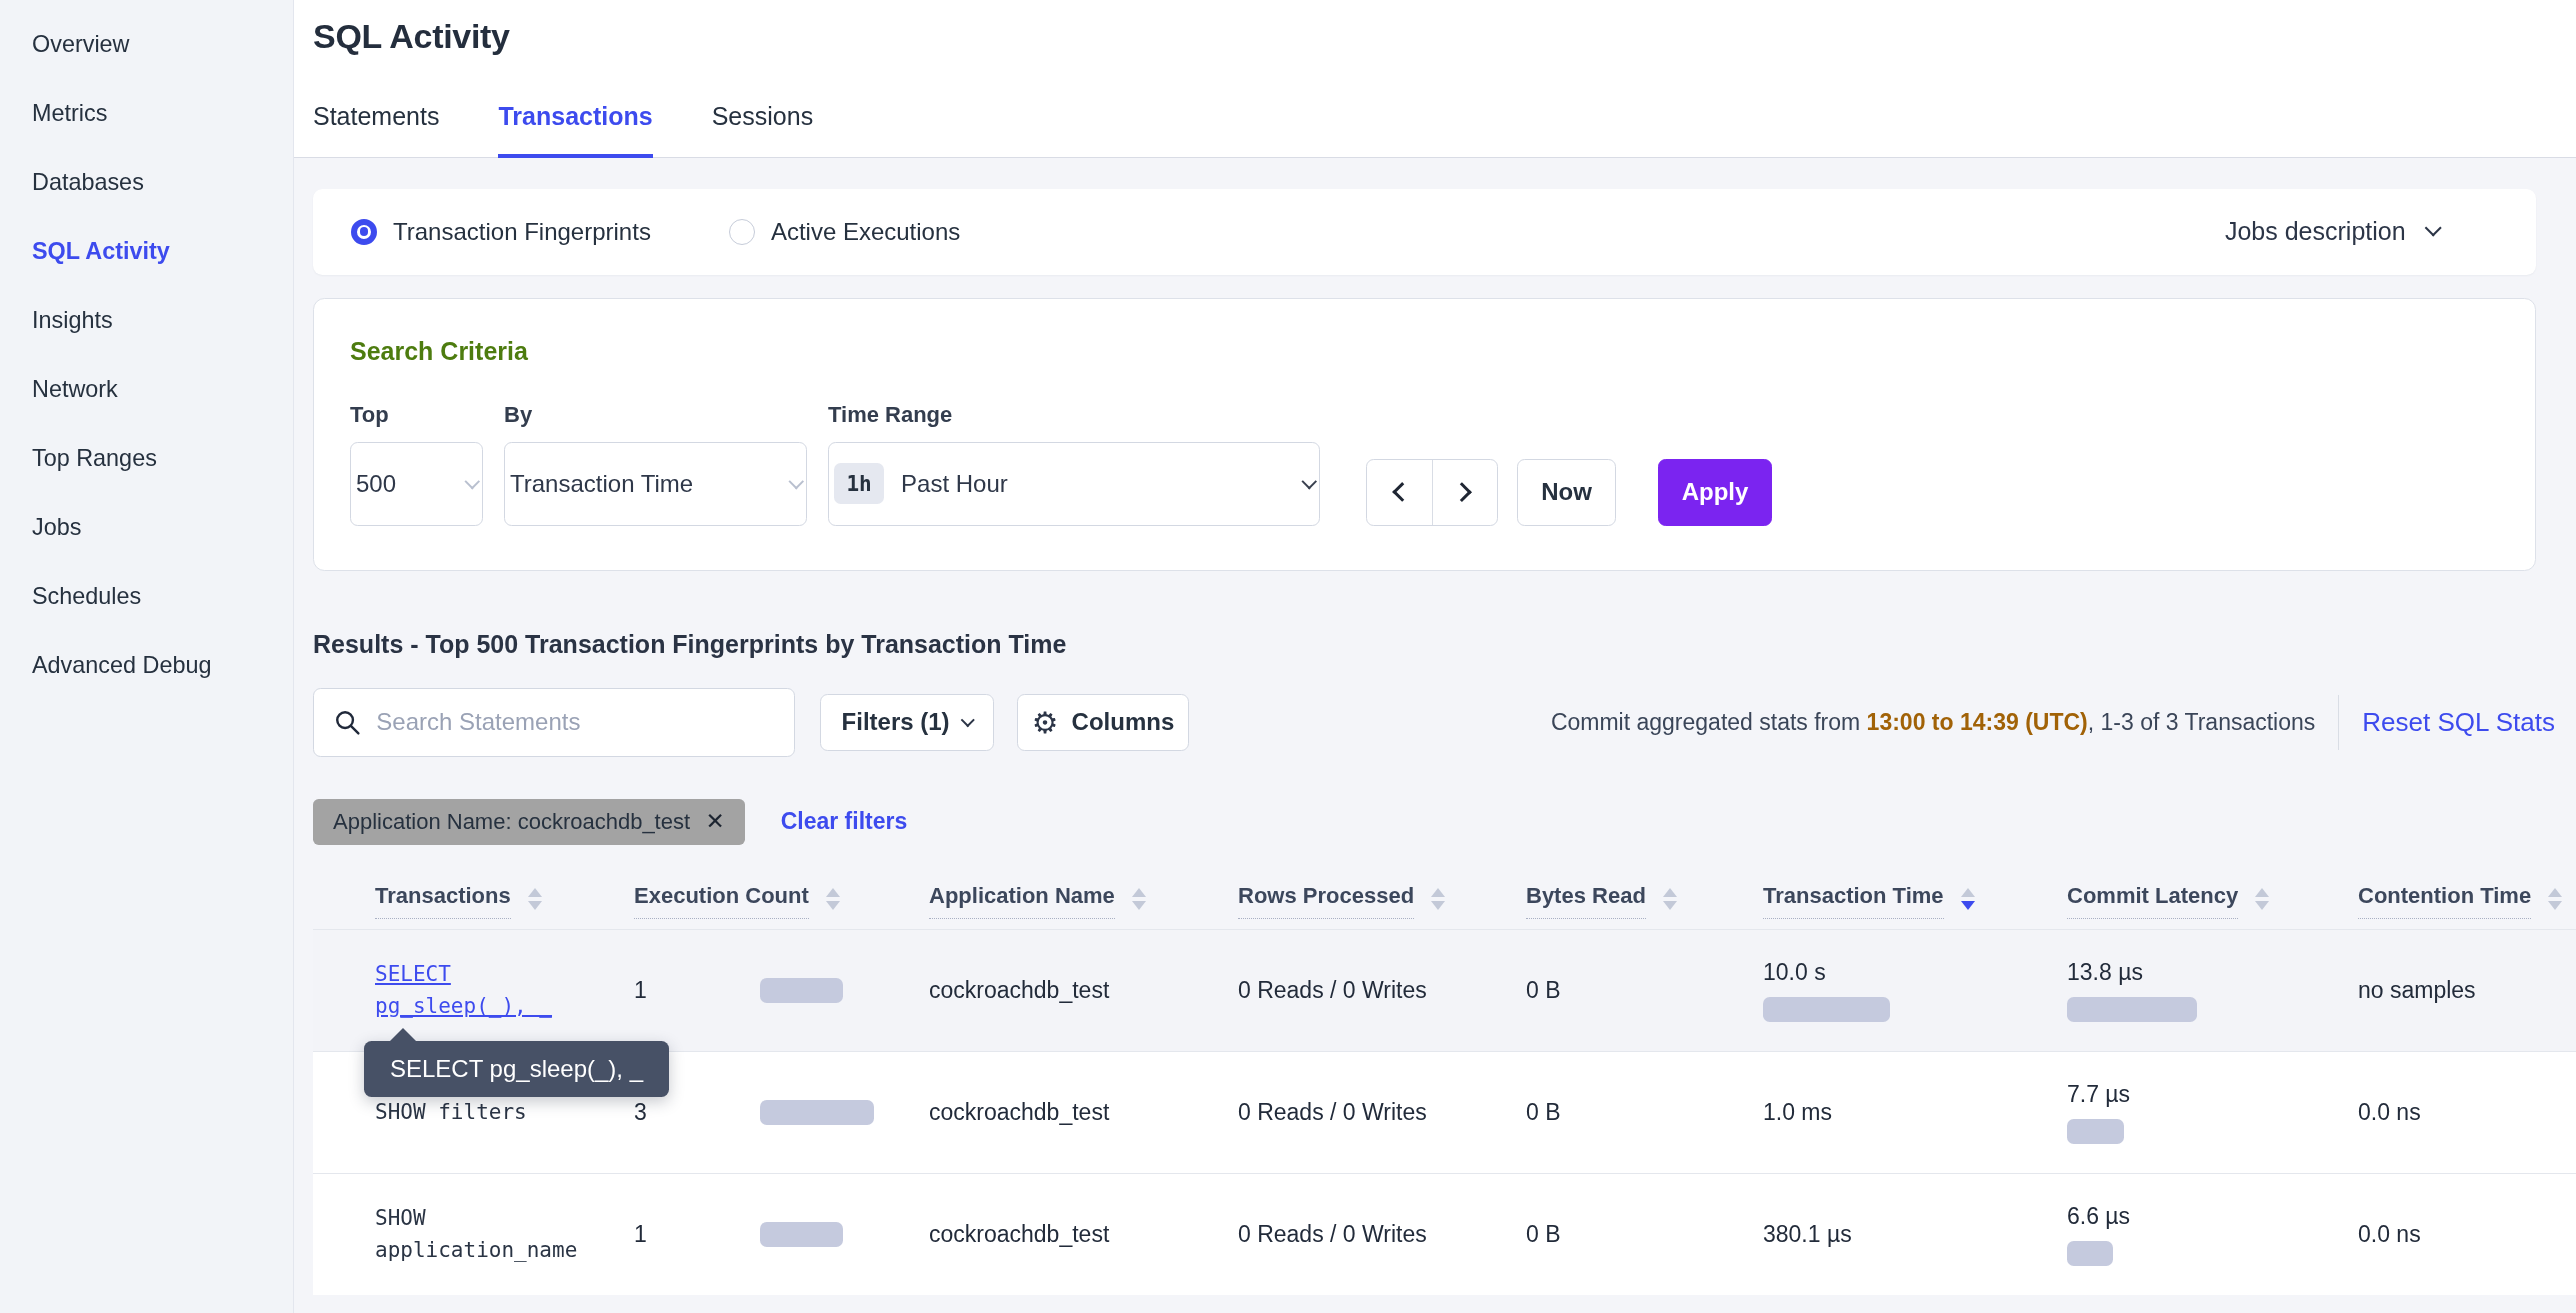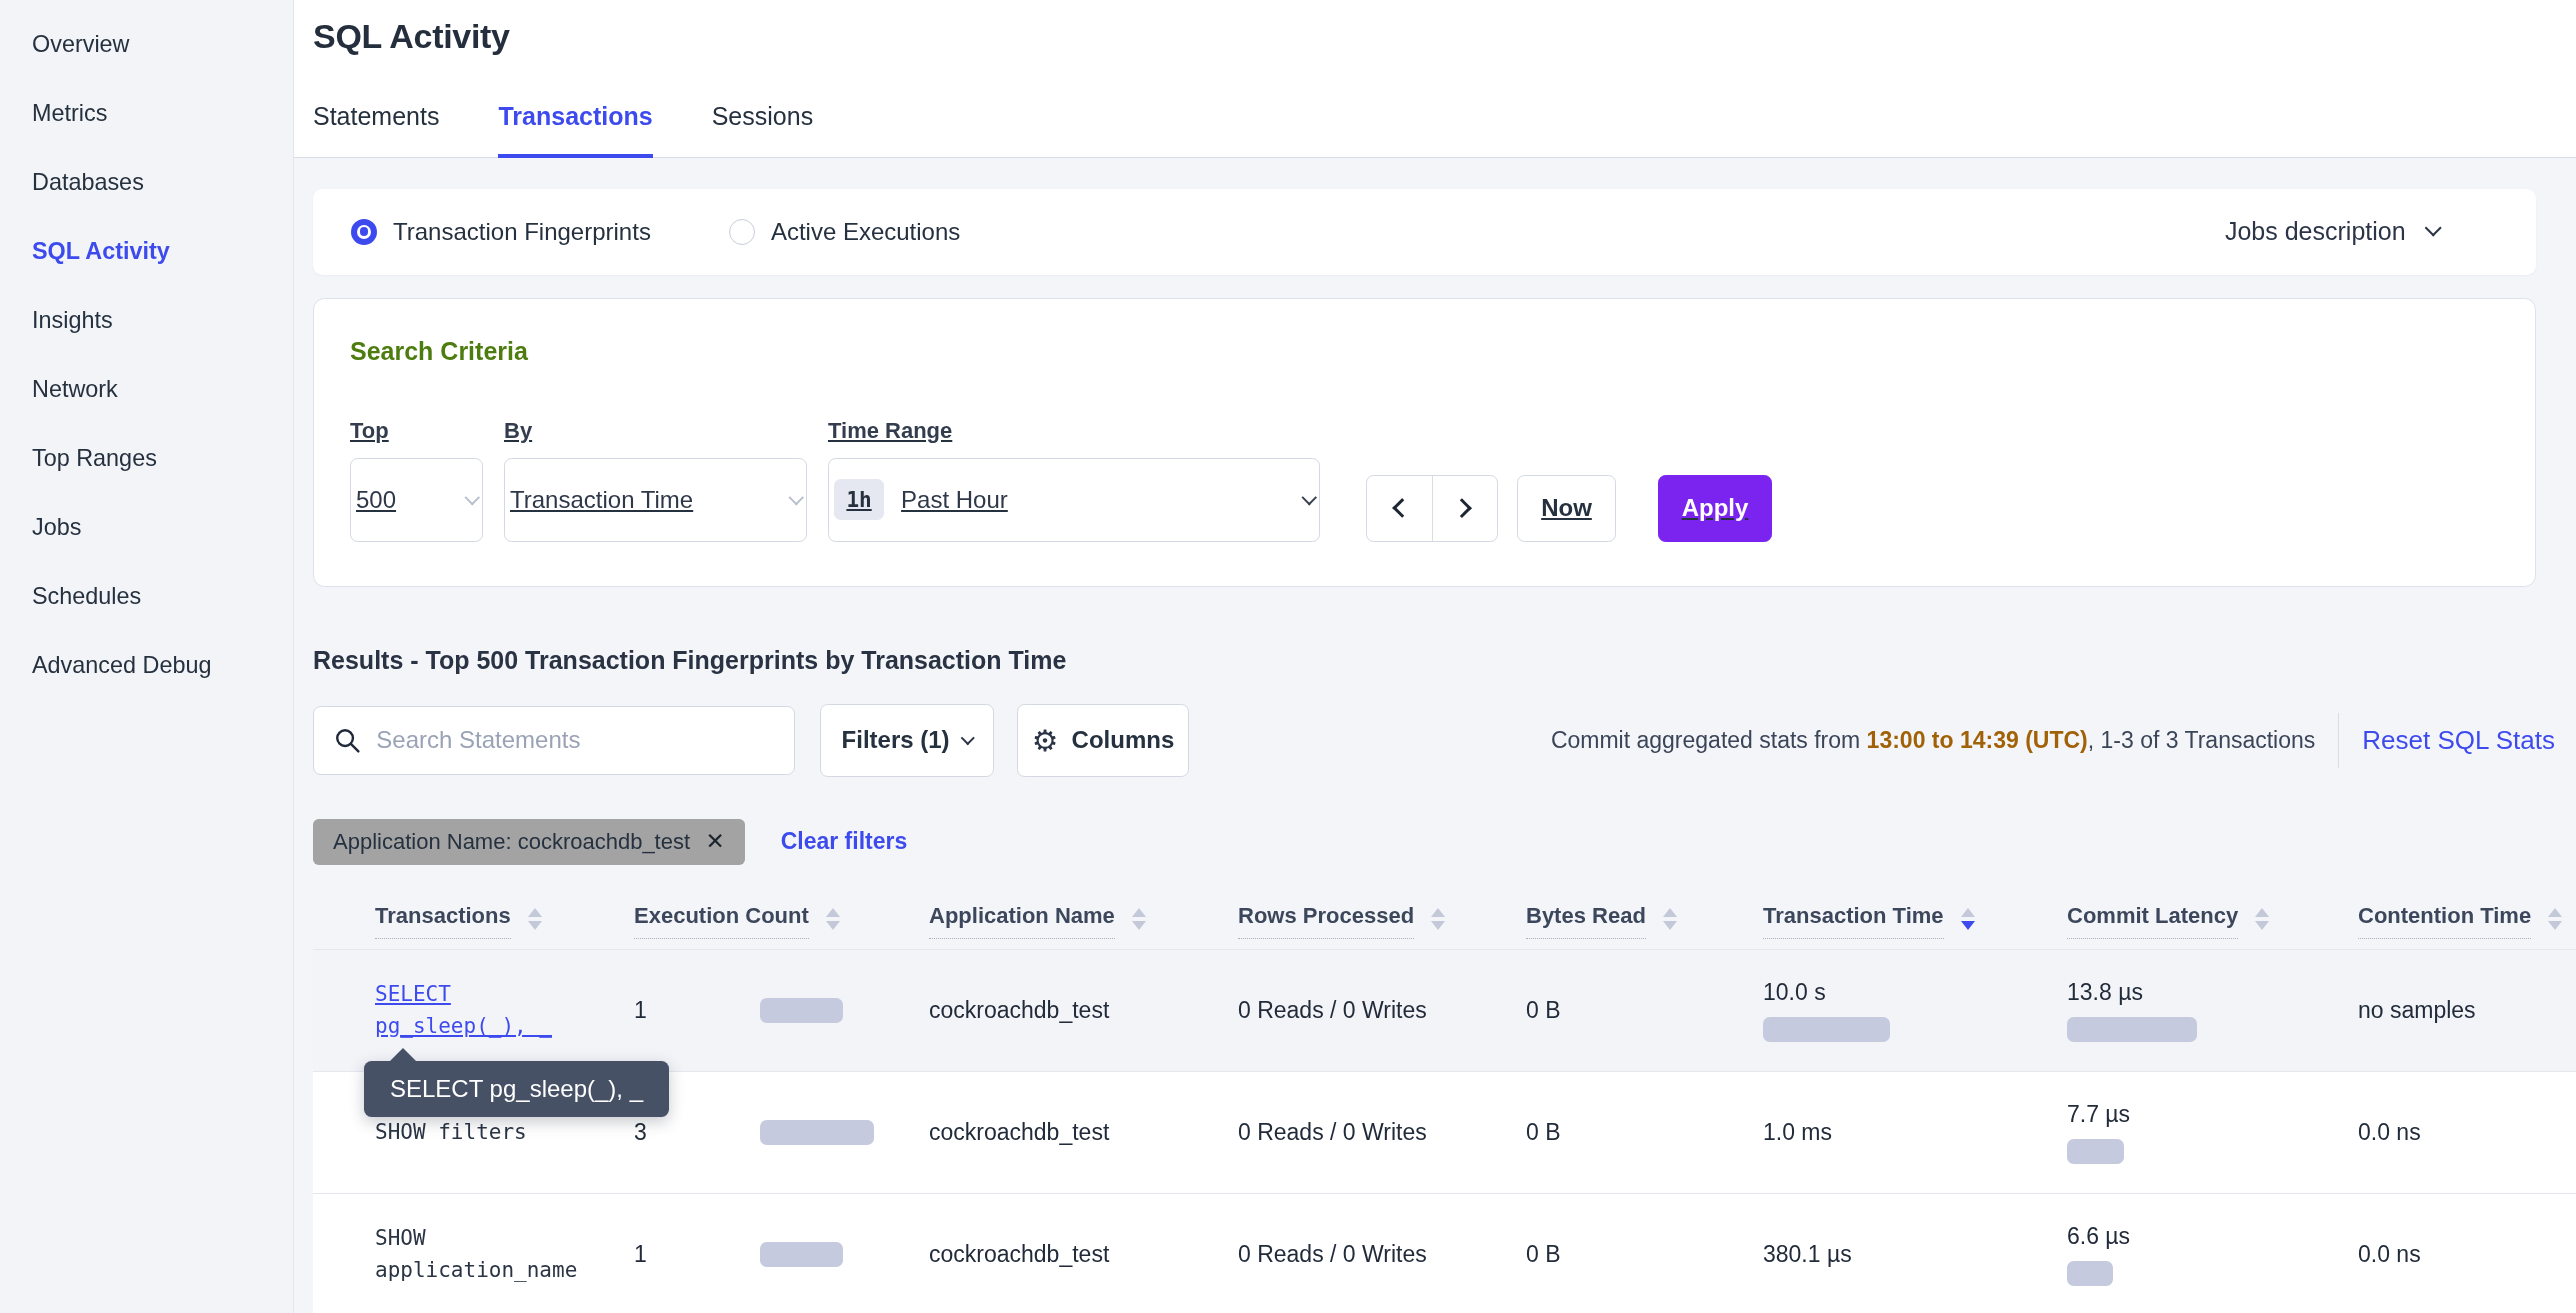--- a/index.html
+++ b/index.html
@@ -39,21 +39,21 @@
   .radio-opt + .radio-opt{margin-left:78px;}
   .radio-dot{width:26px;height:26px;border-radius:50%;background:#fff;border:1.9px solid #c6ccd9;position:relative;flex:0 0 auto;}
   .radio-opt.selected .radio-dot{border:6.2px solid var(--accent);}
   .radio-opt.selected .radio-dot::after{content:"";position:absolute;left:50%;top:50%;width:8.6px;height:8.6px;margin:-4.3px 0 0 -4.3px;border-radius:50%;background:var(--accent);}
   .show-desc{margin-left:auto;margin-right:59px;display:flex;align-items:center;gap:21px;font-size:25px;color:#2c3547;cursor:pointer;}
   .chev{width:12.4px;height:12.4px;border-right:2.9px solid #2c3547;border-bottom:2.9px solid #2c3547;transform:rotate(45deg);margin-top:-6.7px;}
 
   
   .criteria-card{width:2223px;margin-top:23px;background:#fff;border:1.9px solid #dde1e9;border-radius:11.4px;padding:38px 38px 44px 36px;}
   .criteria-title{font-size:25px;font-weight:700;color:#4d7c0f;}
-  .criteria-fields{display:flex;margin-top:52px;align-items:flex-end;text-decoration:underline;}
+  .criteria-fields{display:flex;margin-top:36px;align-items:flex-end;}
   .field{display:flex;flex-direction:column;margin-right:21px;}
   .field-label{font-size:22px;font-weight:700;color:#333d4e;margin-bottom:14.3px;}
   .sel{height:84px;border:1.9px solid var(--border);border-radius:7.6px;background:#fff;display:flex;align-items:center;padding:0 5px;font-size:24px;color:#2f3849;cursor:pointer;}
   .sel .sel-chev{margin-left:auto;width:10.5px;height:10.5px;border-right:2.4px solid #b9c0cf;border-bottom:2.4px solid #b9c0cf;transform:rotate(45deg);margin-top:-5.7px;}
   .sel-top{width:133px;}
   .sel-by{width:303px;}
   .sel-range{width:492px;}
   .range-badge{background:#e5e8f0;border-radius:6.7px;padding:8.6px 12.4px;font-size:21px;font-weight:700;color:#26313f;margin-right:17px;font-family:"DejaVu Sans Mono",monospace;}
   .sel-range .sel-chev{border-color:#39404f;}
   .pager{display:flex;border:1.9px solid var(--border);border-radius:7.6px;height:67px;width:132px;background:#fff;overflow:hidden;margin-left:25px;}
@@ -64,21 +64,21 @@
   .btn{height:67px;border:1.9px solid var(--border);border-radius:7.6px;background:#fff;display:flex;align-items:center;justify-content:center;font-size:24px;font-weight:700;color:#26313f;cursor:pointer;}
   .btn-now{width:99px;margin-left:19px;}
   .btn-apply{width:114px;margin-left:42px;background:var(--purple);border-color:var(--purple);color:#fff;}
 
   
   .results-heading{margin-top:59px;font-size:25px;font-weight:700;color:#2a3344;}
   .toolbar{margin-top:29px;width:2242px;display:flex;align-items:center;}
   .search-box{width:482px;height:69px;background:#fff;border:1.9px solid var(--border);border-radius:7.6px;display:flex;align-items:center;padding:0 19px;gap:14.3px;}
   .search-box input{border:none;outline:none;flex:1;font-size:24px;color:#2f3849;font-family:inherit;background:transparent;}
   .search-box input::placeholder{color:#9aa2b5;}
-  .tool-btn{height:73px;background:#fff;border:1.9px solid var(--border);border-radius:7.6px;display:flex;align-items:center;justify-content:center;gap:13.3px;font-size:24px;font-weight:700;color:#26313f;cursor:pointer;}
+  .tool-btn{height:57px;background:#fff;border:1.9px solid var(--border);border-radius:7.6px;display:flex;align-items:center;justify-content:center;gap:13.3px;font-size:24px;font-weight:700;color:#26313f;cursor:pointer;}
   .btn-filters{width:174px;margin-left:25px;}
   .btn-columns{width:172px;margin-left:23px;}
   .btn-filters .chev{width:9.5px;height:9.5px;border-width:2.4px;margin-top:-4.8px;}
   .gear{font-size:29.6px;font-weight:400;color:#2c3547;line-height:1;}
   .stats-text{margin-left:auto;font-size:23px;color:var(--ink2);white-space:nowrap;}
   .stats-text b{color:#a16207;}
   .vdiv{width:1px;height:55px;background:#d9dde5;margin:0 23px;}
   .reset-link{font-size:26px;color:var(--accent);font-weight:500;white-space:nowrap;cursor:pointer;}
 
   .chip-row{margin-top:42px;display:flex;align-items:center;gap:36px;}

